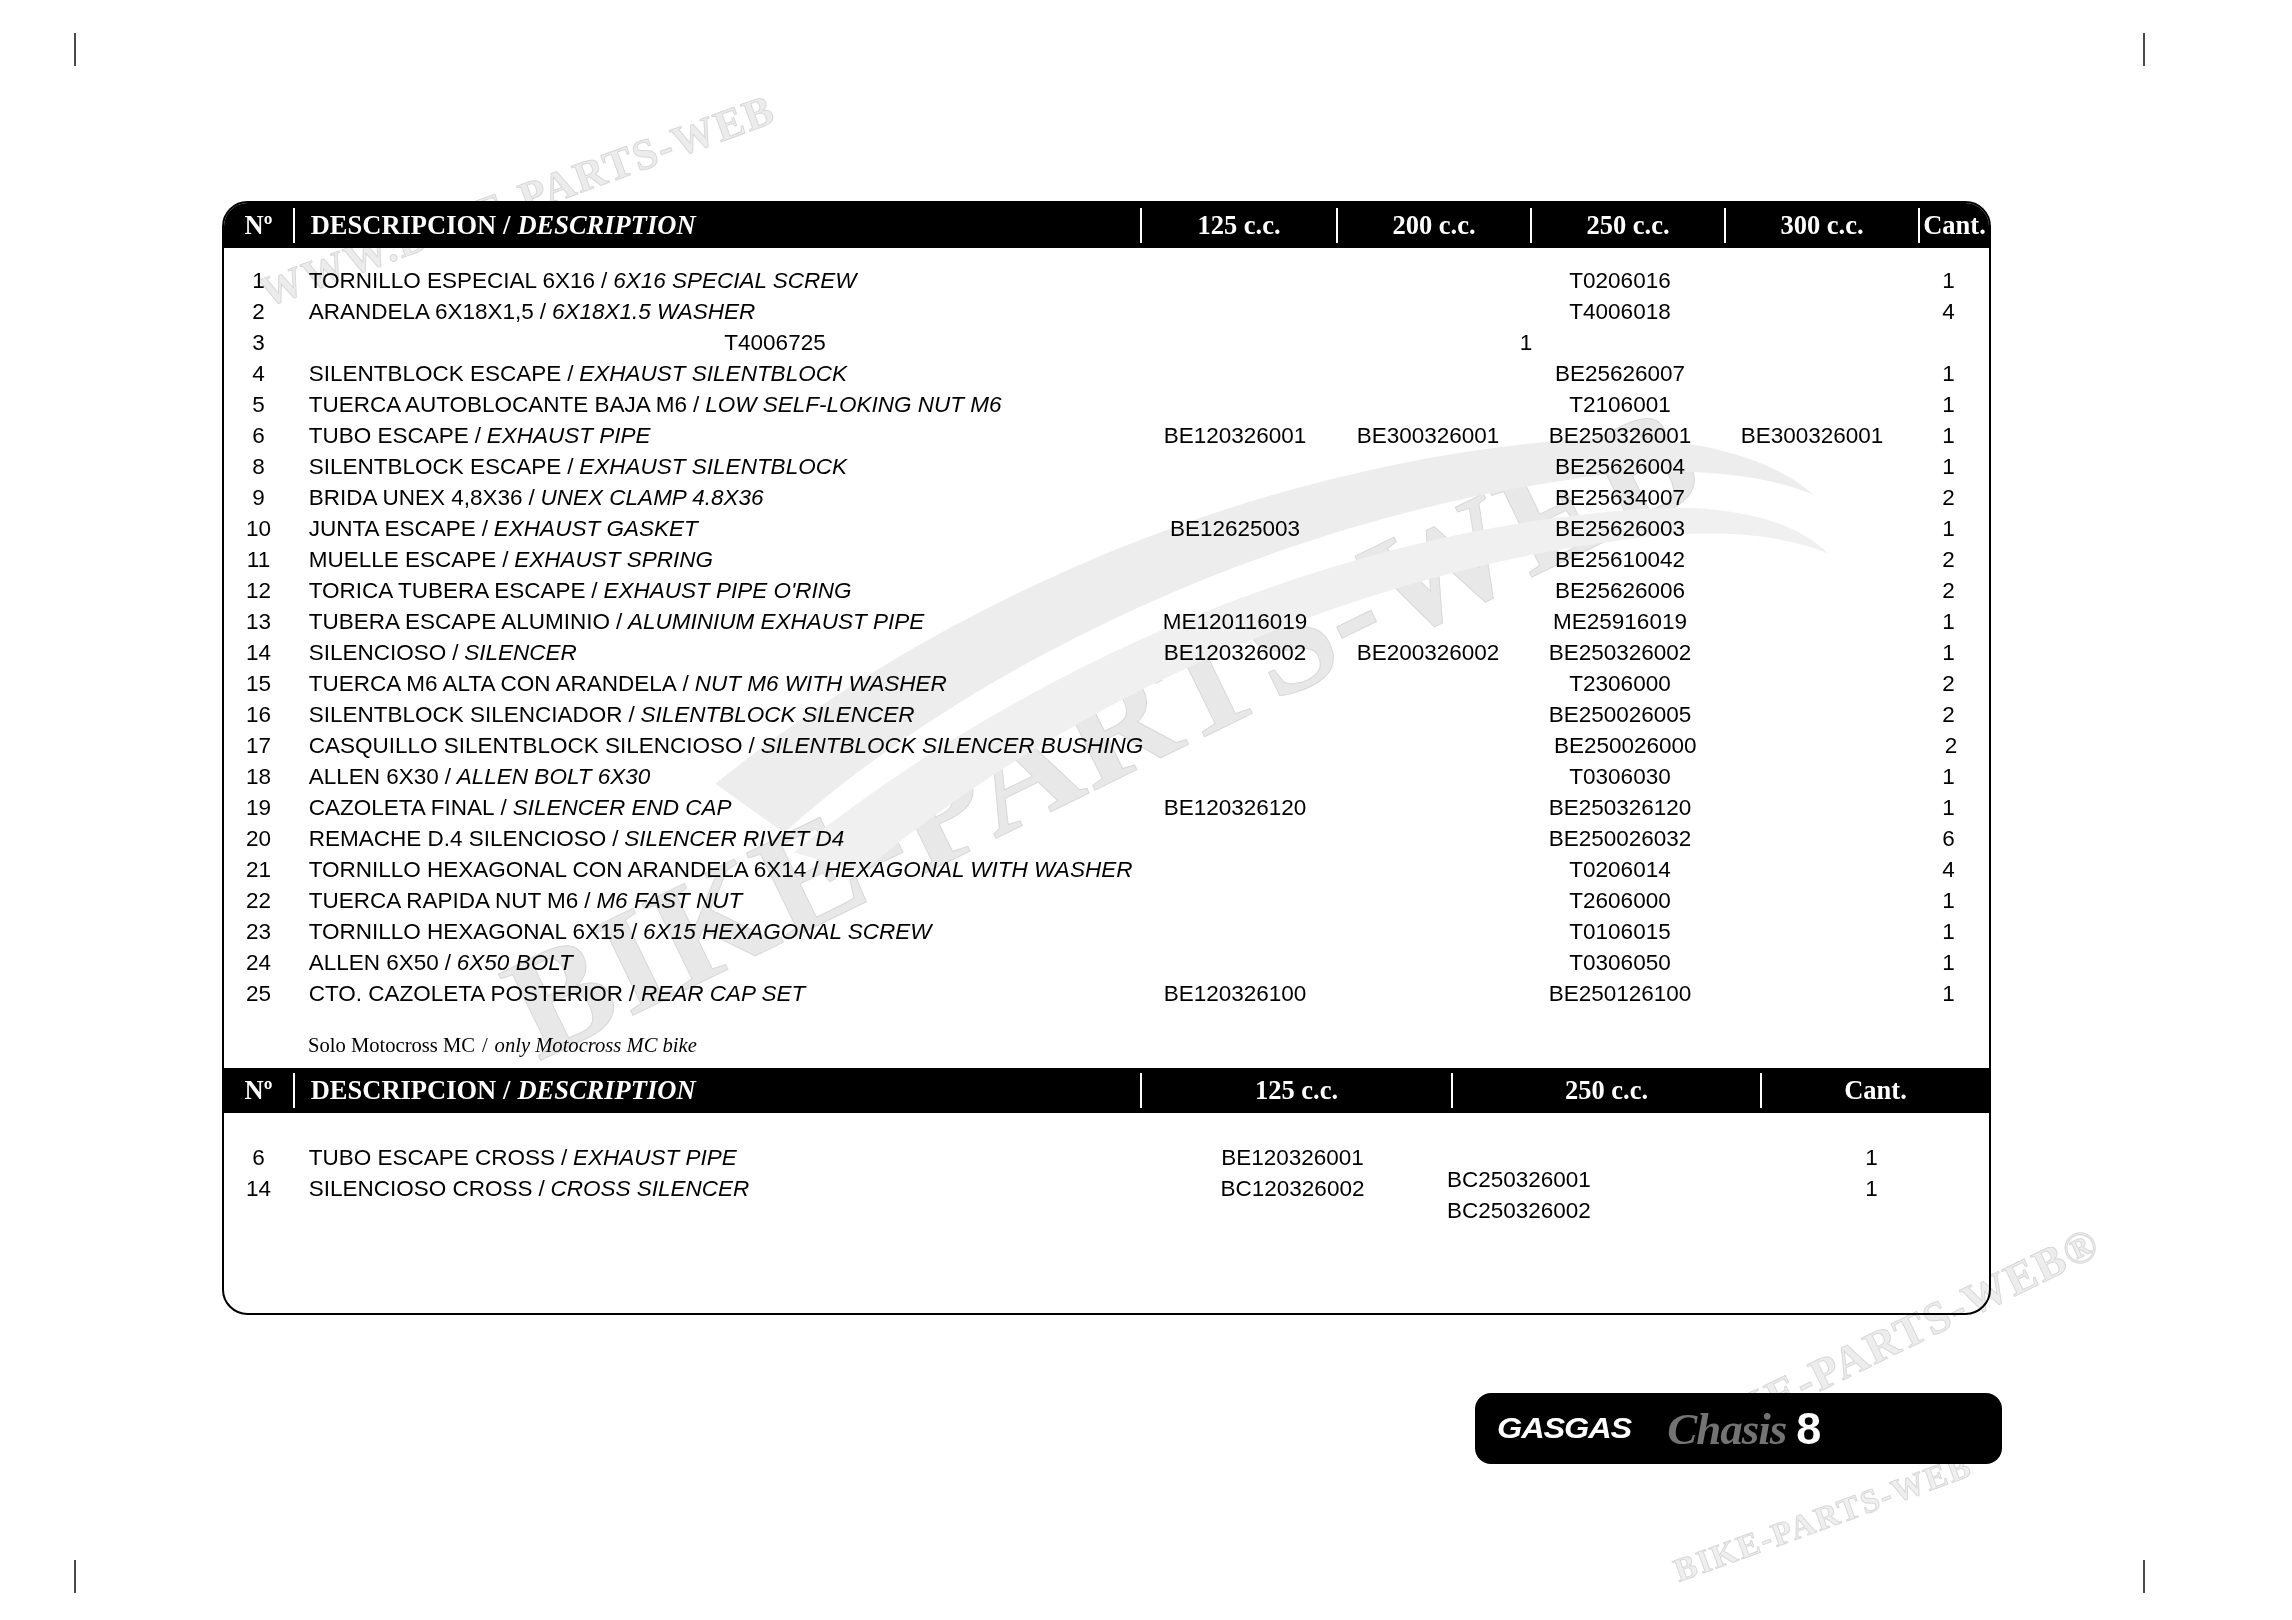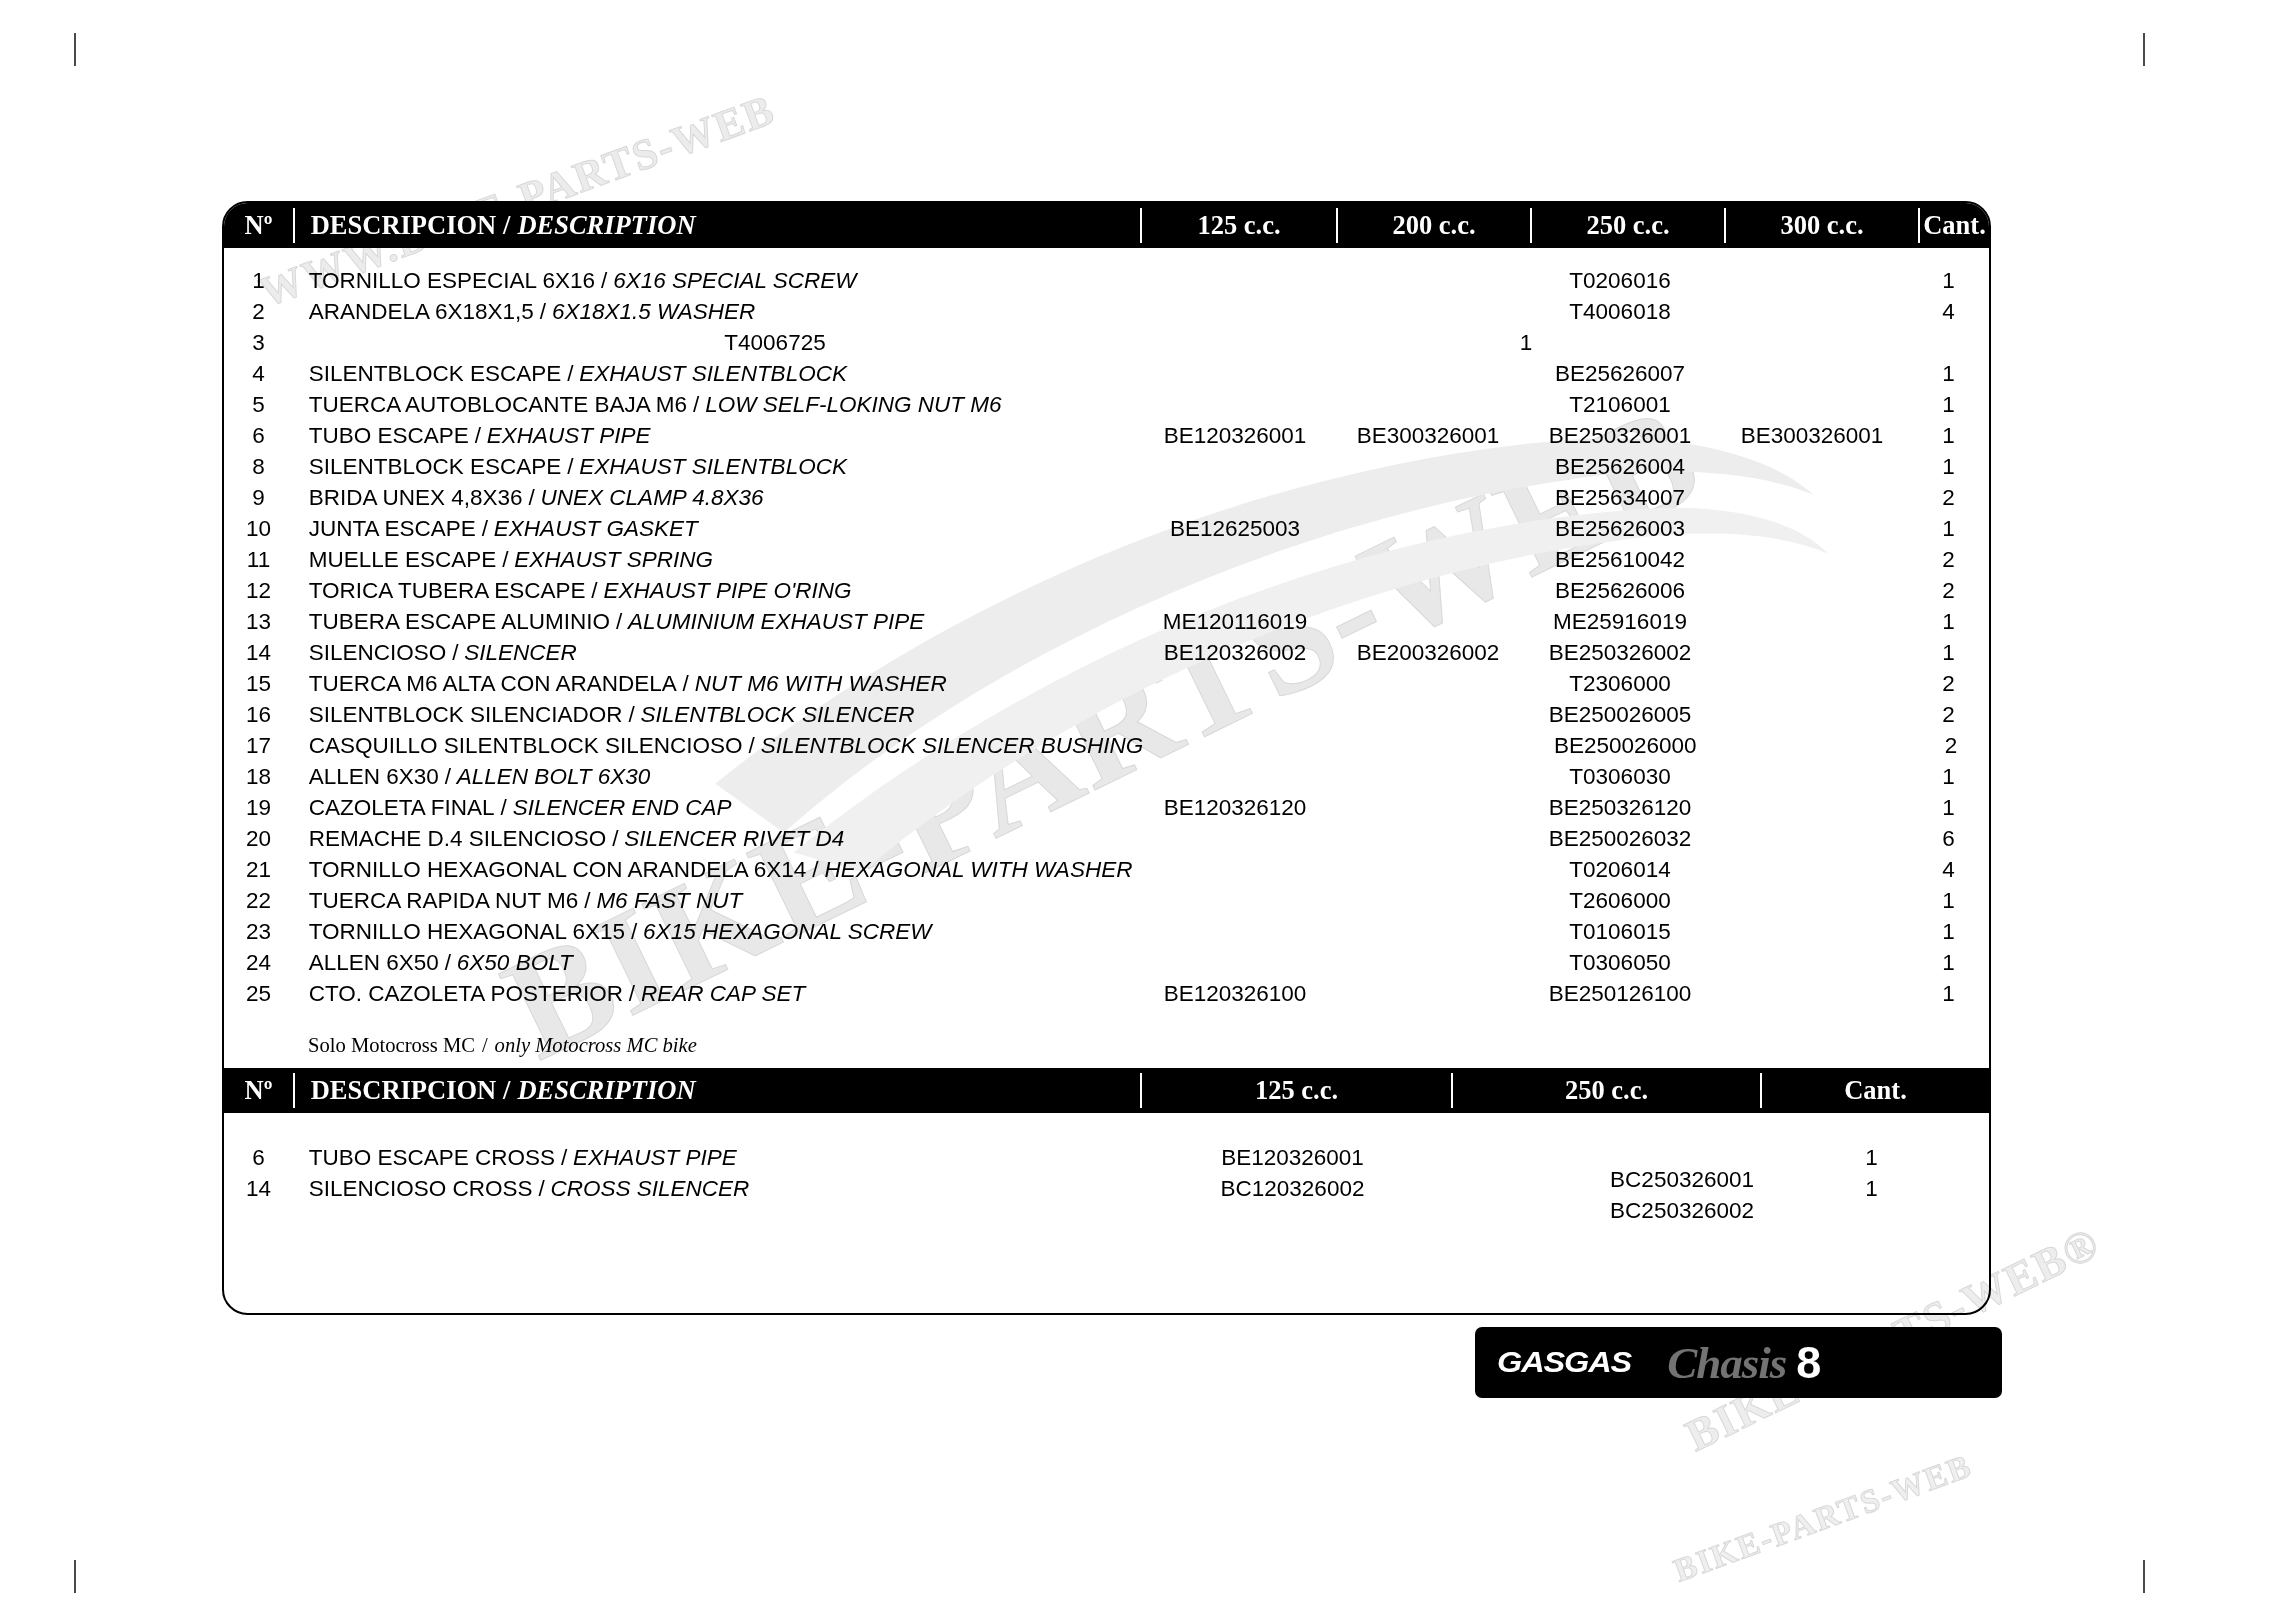--- a/index.html
+++ b/index.html
@@ -153,21 +153,21 @@
   .row .c-desc em {
     font-style: italic;
   }
   .row .c-125 { flex: 0 0 194px; text-align: center; }
   .row .c-200 { flex: 0 0 192px; text-align: center; }
   .row .c-250 { flex: 0 0 192px; text-align: center; }
   .row .c-300 { flex: 0 0 192px; text-align: center; }
   .row .c-cant { flex: 1 1 auto; text-align: center; }
 
   .row2 .c-125b { flex: 0 0 309px; text-align: center; }
-  .row2 .c-250b { flex: 0 0 307px; text-align: right; margin-top: 44px; }
+  .row2 .c-250b { flex: 0 0 307px; text-align: left; margin-top: 44px; }
   .row2 .c-cantb { flex: 1 1 auto; text-align: center; }
 
   .note {
     font-family: "Liberation Serif", serif;
     font-size: 20.6px;
     padding-left: 84px;
     height: 45px;
     display: flex;
     align-items: center;
     position: relative;
@@ -176,25 +176,25 @@
   .note em { font-style: italic; }
 
   .spacer-top { height: 17.6px; }
   .spacer-mid { height: 13.7px; }
   .spacer-bottom { height: 29px; }
 
   
   .logo {
     position: absolute;
     left: 1475px;
-    top: 1327px;
+    top: 1393px;
     width: 527px;
     height: 71px;
     background: #000;
-    border-radius: 7px;
+    border-radius: 16px;
     display: flex;
     align-items: center;
     overflow: hidden;
   }
   .logo-gasgas {
     color: #fff;
     font-family: "Liberation Sans", sans-serif;
     font-weight: bold;
     font-style: italic;
     font-size: 29px;

